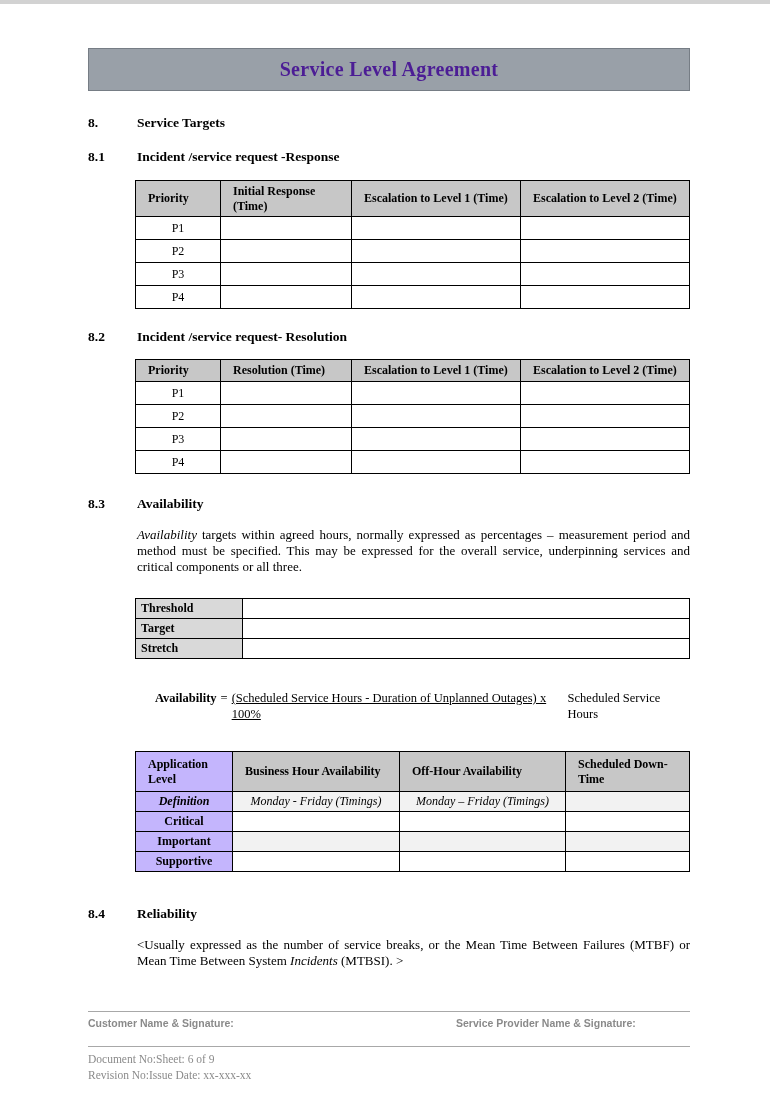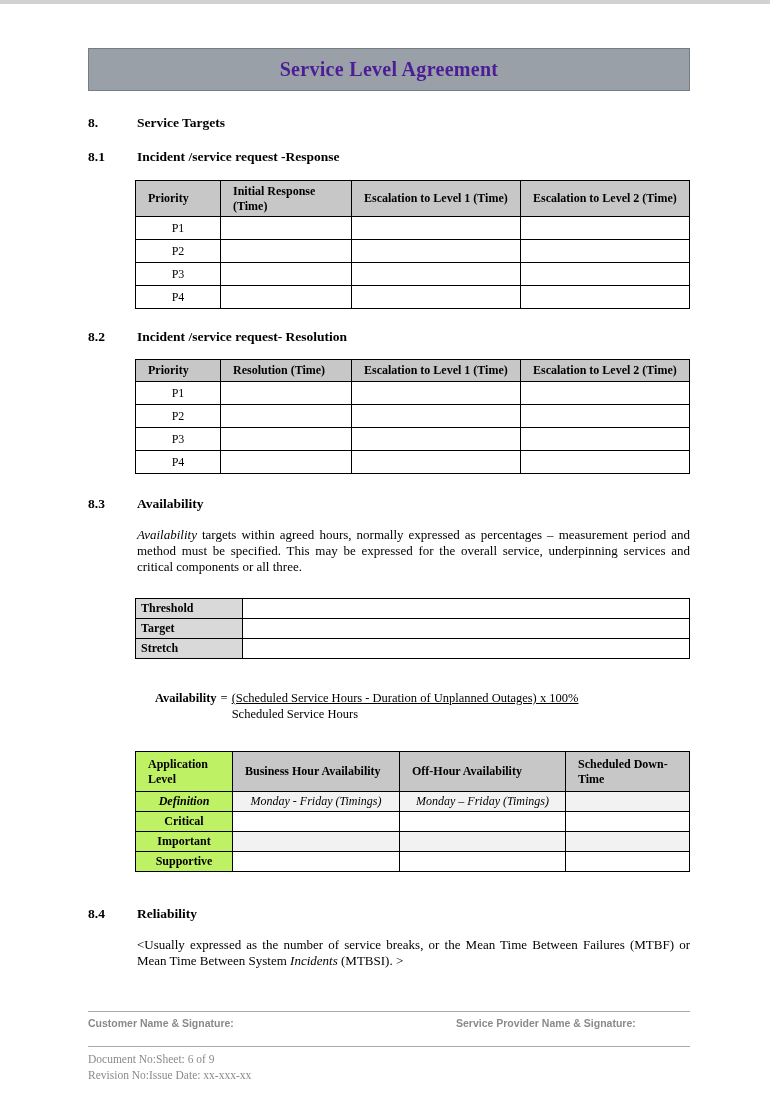--- a/index.html
+++ b/index.html
@@ -37,27 +37,27 @@
   .t2 td { height:23px; }
   .pr-cell { text-align:center; }
 
   .t3 { margin-top:23px; }
   .t3 td { height:20px; }
   .t3 .lbl { background:#d9d9d9; font-weight:bold; }
 
   .formula { margin-top:31px; margin-left:67px; display:flex; font-size:12.5px; line-height:16px; }
   .f-label { font-weight:bold; }
   .f-eq { padding:0 4px; }
-  .f-frac { display:flex; flex-direction:column; align-items:flex-start; }
+  .f-frac { display:flex; flex-direction:row; align-items:flex-end; }
   .f-num { text-decoration:underline; }
 
   .t4 { margin-top:29px; font-size:12.5px; }
   .t4 th { height:40px; text-align:center; }
   .t4 td { height:20px; text-align:center; }
-  .t4 .lbl { background:#bef264; font-weight:bold; }
+  .t4 .lbl { background:#c4b5fd; font-weight:bold; }
   .t4 .def-lbl { font-style:italic; }
   .t4 .band { background:#f2f2f2; }
   .t4 .ital { font-style:italic; }
 
   .footer { position:absolute; top:1011px; left:88px; width:602px; color:#8a8a8a; }
   .sig-row { position:relative; border-top:1px solid #a8a8a8; border-bottom:1px solid #a8a8a8;
              height:36px; padding-top:5px;
              font-family:"Liberation Sans","DejaVu Sans",sans-serif;
              font-size:10.5px; font-weight:bold; }
   .provider-lbl { position:absolute; left:368px; top:5px; }

